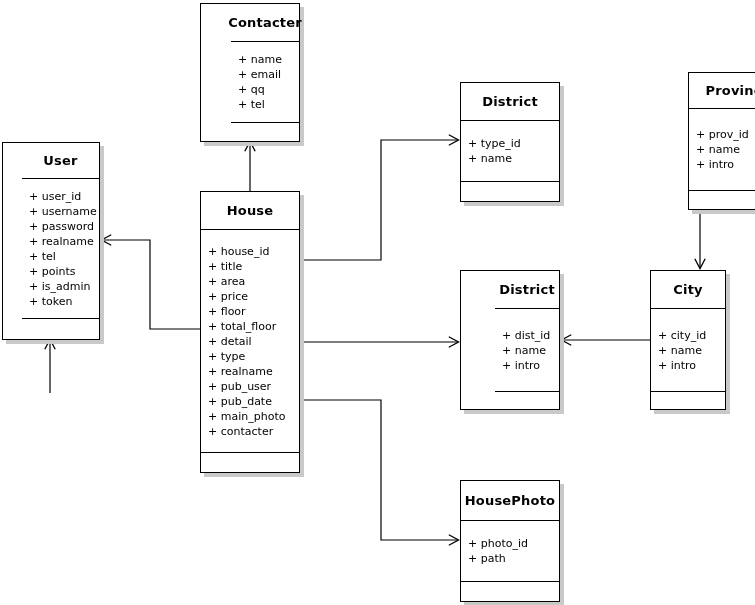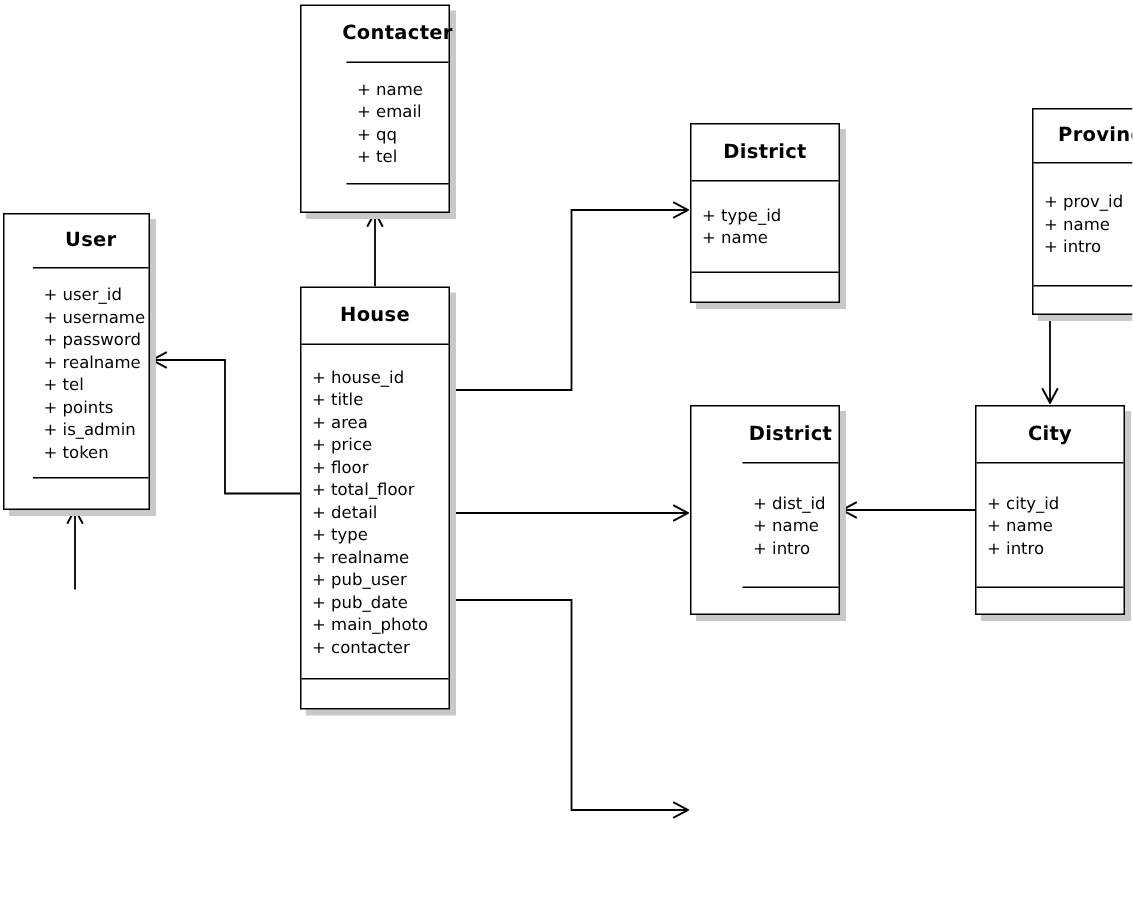--- a/index.html
+++ b/index.html
@@ -145,22 +145,30 @@
     </div>
     <div class="class-box" style="left: 460px; top: 270px; width: 100px; padding-left: 34px;">
       <div class="class-title" style="height: 38px;">District</div>
       <div class="class-attrs" style="height: 82px;">
         <div class="attr-row">+ dist_id</div>
         <div class="attr-row">+ name</div>
         <div class="attr-row">+ intro</div>
       </div>
       <div class="class-footer" style="height: 18px;"></div>
     </div>
-    <div class="class-box" style="left: 650px; top: 270px; width: 100px;">
+    <div class="class-box" style="left: 650px; top: 270px; width: 76px;">
       <div class="class-title" style="height: 38px;">City</div>
       <div class="class-attrs" style="height: 82px;">
         <div class="attr-row">+ city_id</div>
         <div class="attr-row">+ name</div>
         <div class="attr-row">+ intro</div>
       </div>
       <div class="class-footer" style="height: 18px;"></div>
     </div>
+    <div class="class-box" style="left: 460px; top: 480px; width: 100px;">
+      <div class="class-title" style="height: 40px;">HousePhoto</div>
+      <div class="class-attrs" style="height: 60px;">
+        <div class="attr-row">+ photo_id</div>
+        <div class="attr-row">+ path</div>
+      </div>
+      <div class="class-footer" style="height: 20px;"></div>
+    </div>
   </div>
 
 </body></html>

